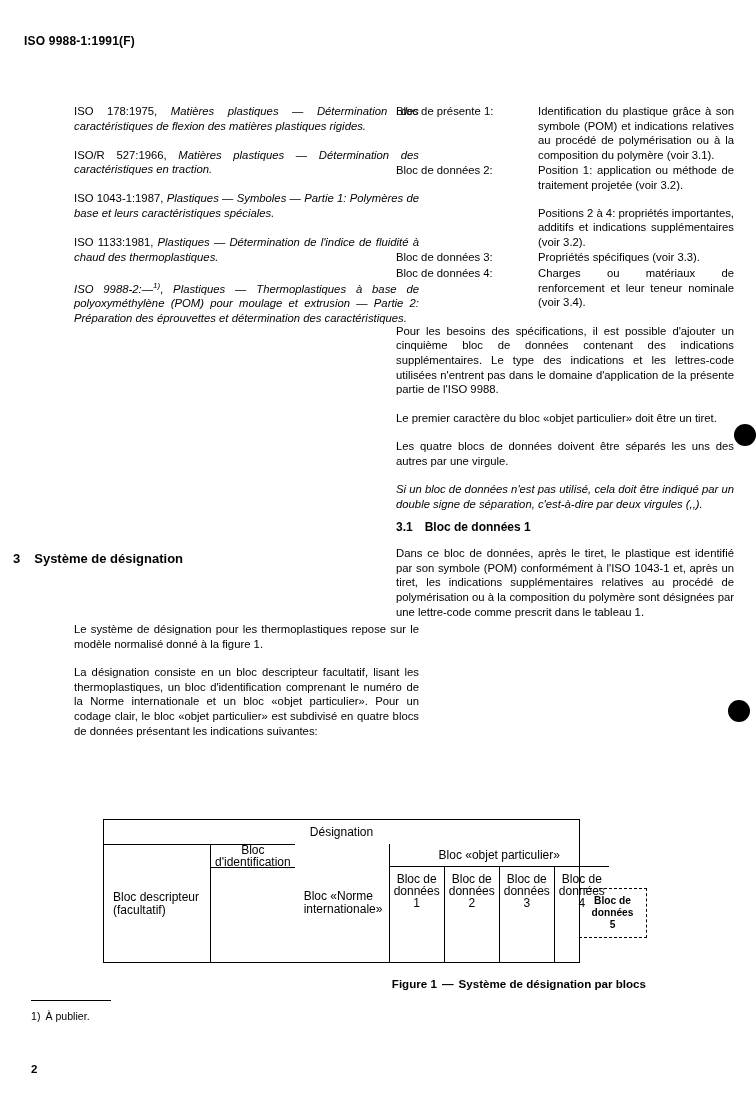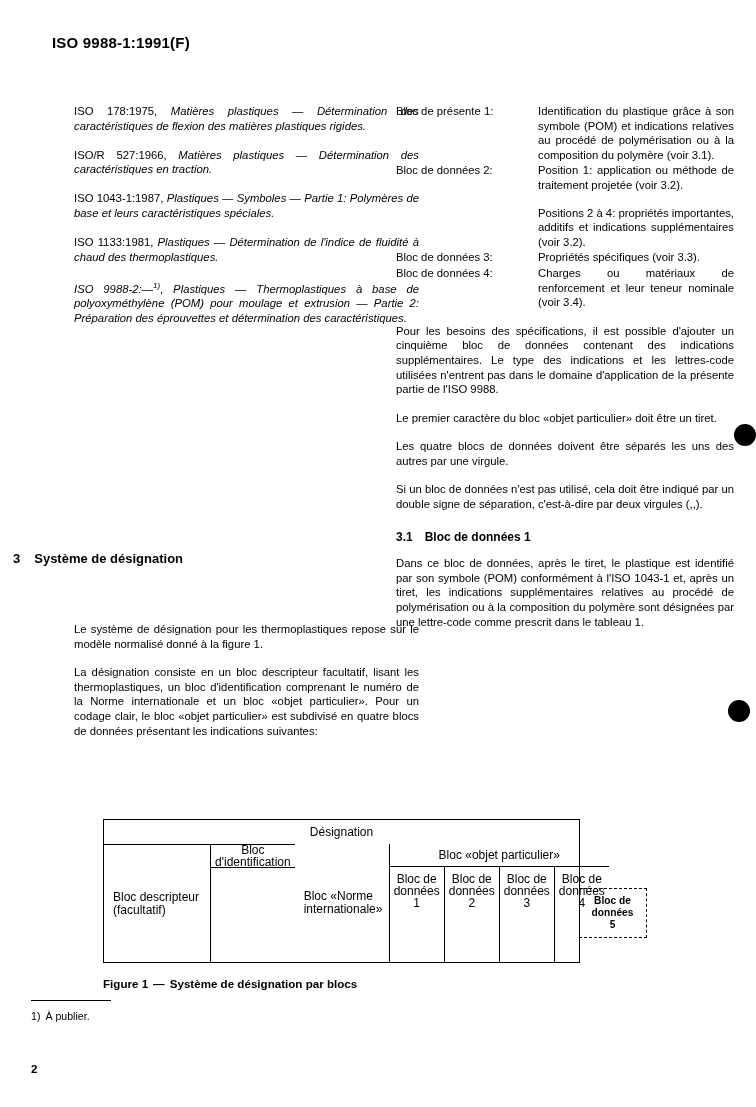--- a/index.html
+++ b/index.html
@@ -17,23 +17,23 @@
   }
 
   .page {
     position: absolute;
     inset: 0;
   }
 
   
   .doc-header {
     position: absolute;
-    left: 52px;
+    left: 24px;
     top: 34px;
-    font-size: 15px;
+    font-size: 12px;
     font-weight: bold;
     letter-spacing: 0.2px;
   }
 
   
   .col {
     position: absolute;
     top: 104px;
     font-size: 11.3px;
     line-height: 14.6px;
@@ -216,21 +216,21 @@
     line-height: 12.2px;
     text-align: center;
     padding-top: 6px;
   }
 
   .fig-caption {
     position: absolute;
     left: 0;
     top: 158px;
     width: 543px;
-    text-align: left;
+    text-align: right;
     font-size: 11.6px;
     font-weight: bold;
   }
   .fig-caption .dash { margin: 0 5px; }
 
   
   .fn-rule {
     position: absolute;
     left: 31px;
     top: 1000px;
@@ -320,21 +320,21 @@
         <div class="defdesc">
           <p>Charges ou matériaux de renforcement et leur teneur nominale (voir 3.4).</p>
         </div>
       </div>
 
     </div>
 
     <p class="para">Pour les besoins des spécifications, il est possible d'ajouter un cinquième bloc de données contenant des indications supplémentaires. Le type des indications et les lettres-code utilisées n'entrent pas dans le domaine d'application de la présente partie de l'ISO 9988.</p>
     <p class="para">Le premier caractère du bloc «objet particulier» doit être un tiret.</p>
     <p class="para">Les quatre blocs de données doivent être séparés les uns des autres par une virgule.</p>
-    <p class="para" style="margin-bottom:18px;">Si un bloc de données n'est pas utilisé, cela doit être indiqué par un double signe de séparation, c'est-à-dire par deux virgules (,,).</p>
+    <p class="para" style="margin-bottom:8px;font-style:italic;">Si un bloc de données n'est pas utilisé, cela doit être indiqué par un double signe de séparation, c'est-à-dire par deux virgules (,,).</p>
 
     <div class="sec-h2">
       <span class="num">3.1</span><span>Bloc de données 1</span>
     </div>
 
     <p class="para">Dans ce bloc de données, après le tiret, le plastique est identifié par son symbole (POM) conformément à l'ISO 1043-1 et, après un tiret, les indications supplémentaires relatives au procédé de polymérisation ou à la composition du polymère sont désignées par une lettre-code comme prescrit dans le tableau 1.</p>
 
   </div>
 
   <div class="figure-wrap">

